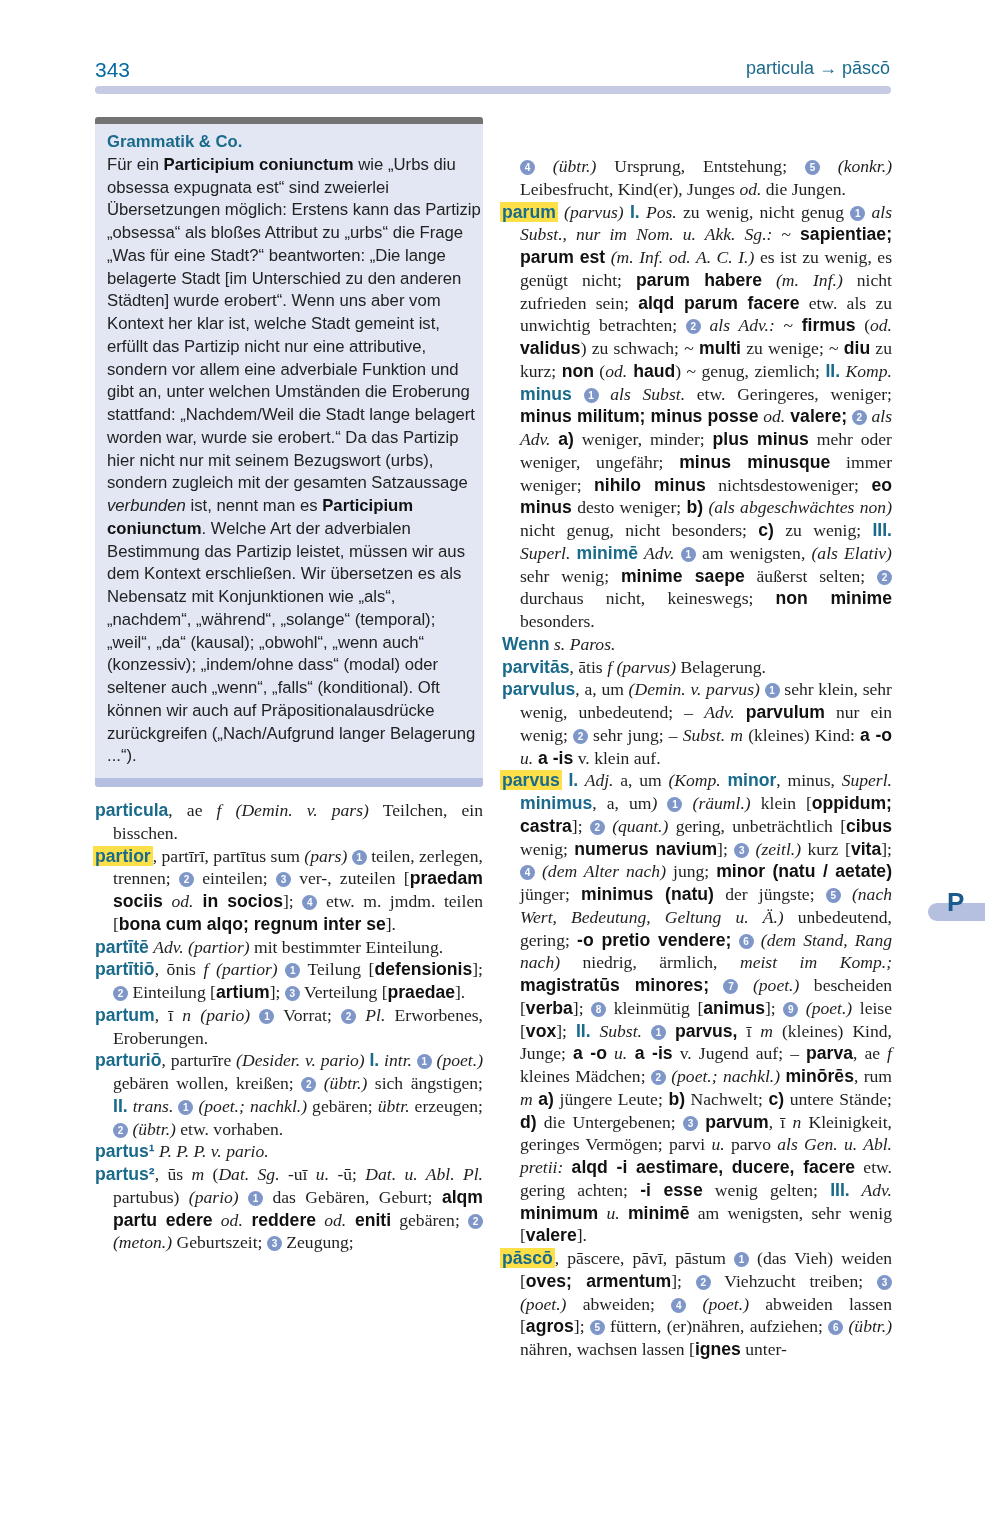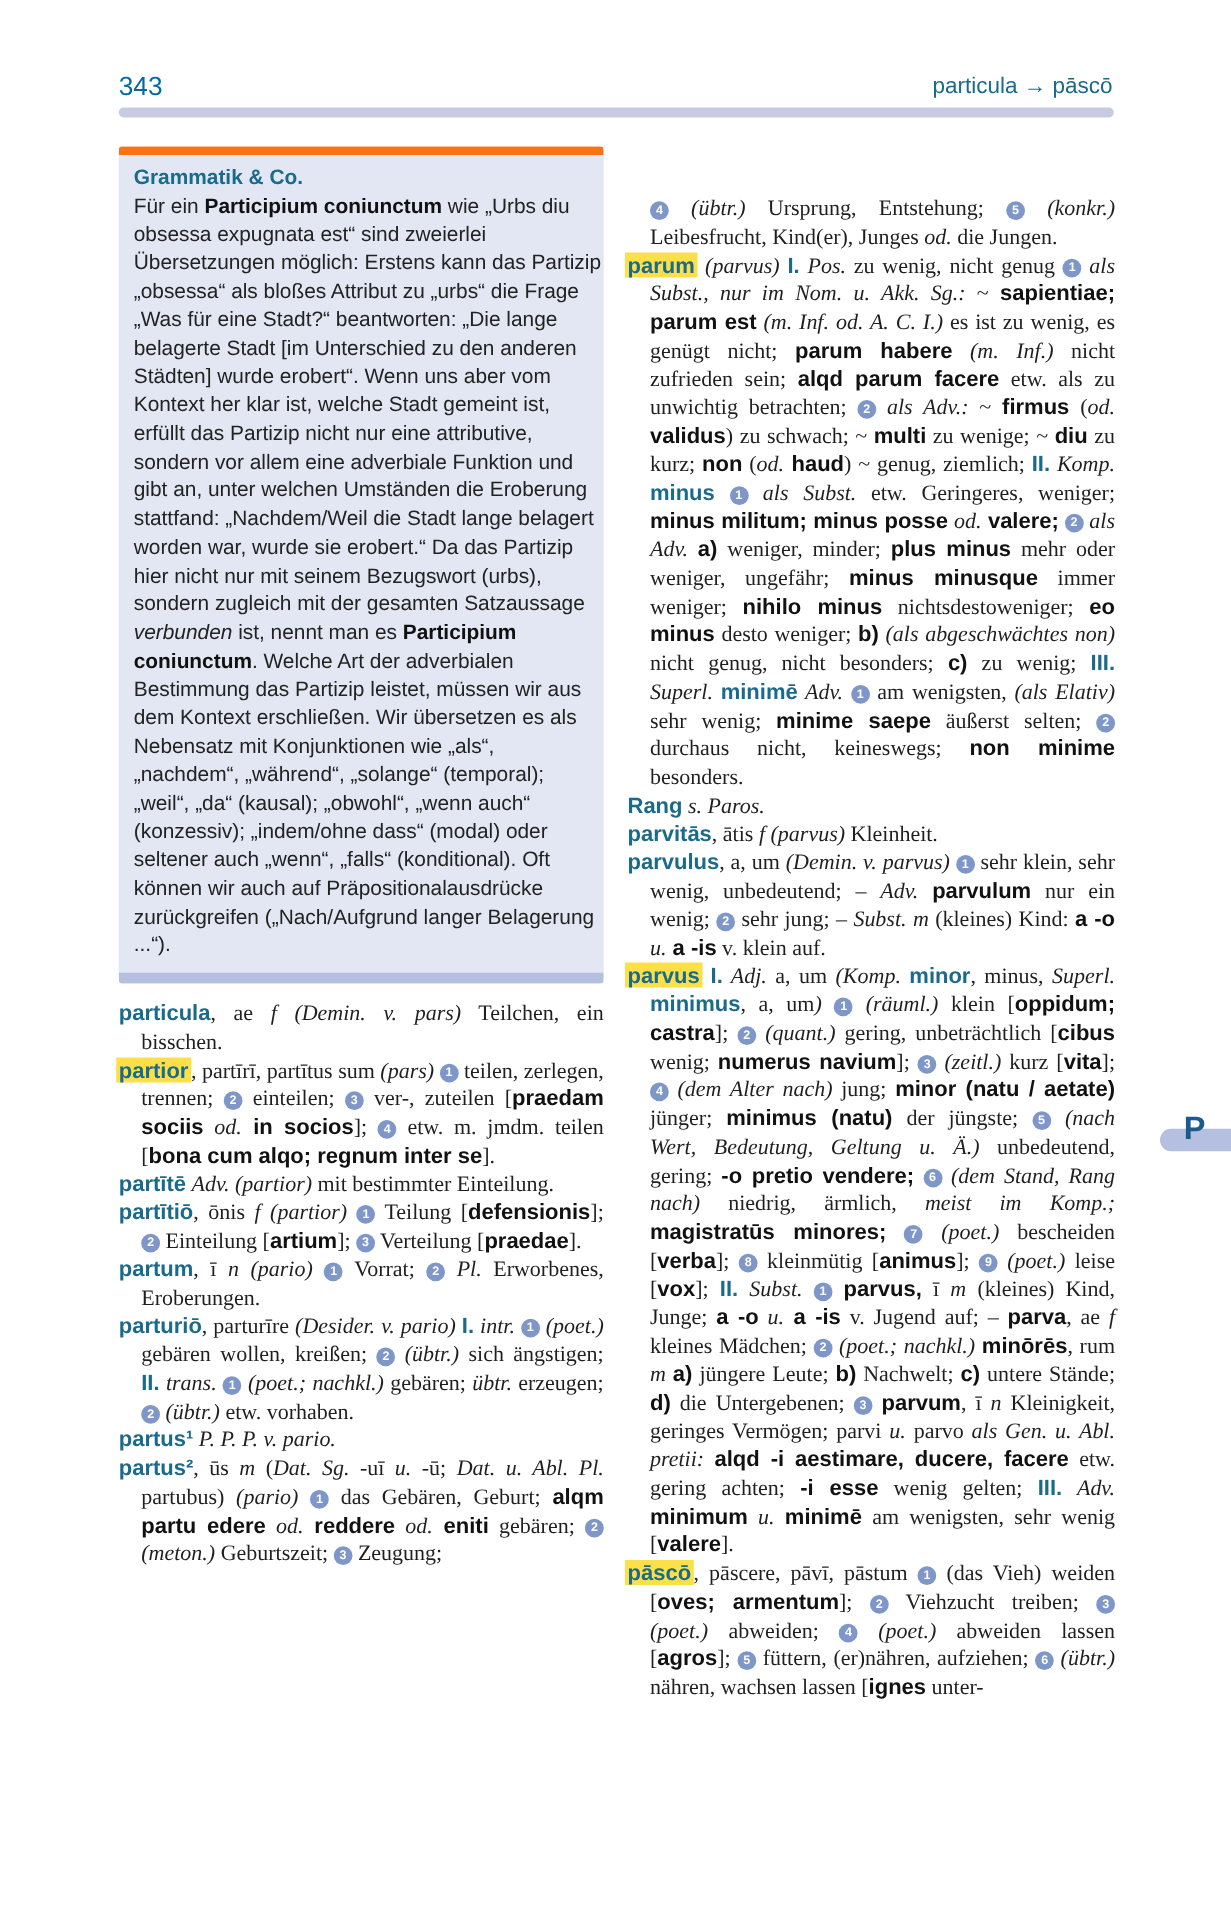--- a/index.html
+++ b/index.html
@@ -7,21 +7,21 @@
          font-family:"Liberation Serif", "DejaVu Serif", serif; color:#1f1f1f; }
   .page-number { position:absolute; left:95px; top:58px; font-family:"Liberation Sans", sans-serif;
          font-size:21px; color:#0369a1; }
   .running-head { position:absolute; right:95px; top:58px; font-family:"Liberation Sans", sans-serif;
          font-size:18px; color:#1a6a8c; }
   .header-rule { position:absolute; left:95px; top:86px; width:796px; height:8px; border-radius:4px;
          background:#c6cbe3; }
   .col { position:absolute; top:117px; width:388px; font-size:17.6px; line-height:22.75px; }
   .col-left { left:95px; }
   .col-right { left:502px; top:118px; width:390px; }
-  .infobox { background:#e3e7f3; border-top:7px solid #f97316; border-bottom:9px solid #b5bfdf;
+  .infobox { background:#e3e7f3; border-top:7px solid #737373; border-bottom:9px solid #b5bfdf;
          border-radius:3px; padding:7px 0 10px 12px; font-family:"Liberation Sans", sans-serif;
          font-size:16.7px; line-height:22.75px; color:#222; margin-bottom:12px; }
   .infobox-title { color:#1a6a8c; font-weight:bold; }
   .b { font-family:"Liberation Sans", sans-serif; font-weight:bold; color:#111; }
   .hw { font-family:"Liberation Sans", sans-serif; font-weight:bold; color:#1a6a8c; }
   .hw.hl { background:#fde047; padding:0 2px; margin-left:-2px; }
   .num { font-family:"Liberation Sans", sans-serif; font-weight:bold; color:#1a6a8c; }
   i { font-style:italic; }
   .entry { text-indent:-18px; padding-left:18px; margin:0; text-align:justify; }
   .sense { display:inline-block; width:15px; height:15px; border-radius:50%; background:#7e96c8;
@@ -53,22 +53,22 @@
       <p class="entry"><span class="hw">parturiō</span><span>, parturīre </span><i>(Desider. v. pario)</i><span> </span><span class="num">I.</span><i> intr.</i><span> </span><span class="sense">1</span><i> (poet.)</i><span> gebären wollen, kreißen; </span><span class="sense">2</span><i> (übtr.)</i><span> sich ängstigen; </span><span class="num">II.</span><i> trans.</i><span> </span><span class="sense">1</span><i> (poet.; nachkl.)</i><span> gebären; </span><i>übtr.</i><span> erzeugen; </span><span class="sense">2</span><i> (übtr.)</i><span> etw. vorhaben.</span></p>
       <p class="entry"><span class="hw">partus¹</span><span> </span><i>P. P. P. v. pario.</i></p>
       <p class="entry"><span class="hw">partus²</span><span>, ūs </span><i>m</i><span> (</span><i>Dat. Sg.</i><span> -uī </span><i>u.</i><span> -ū; </span><i>Dat. u. Abl. Pl.</i><span> partubus) </span><i>(pario)</i><span> </span><span class="sense">1</span><span> das Gebären, Geburt; </span><span class="b">alqm partu edere</span><i> od.</i><span class="b"> reddere</span><i> od.</i><span class="b"> eniti</span><span> gebären; </span><span class="sense">2</span><i> (meton.)</i><span> Geburtszeit; </span><span class="sense">3</span><span> Zeugung;</span></p>
     </div>
 </div>
 
 <div class="col col-right">
   <div>
       <p class="entry" style="text-indent: 0px; margin-top: 37px;"><span class="sense">4</span><i> (übtr.)</i><span> Ursprung, Entstehung; </span><span class="sense">5</span><i> (konkr.)</i><span> Leibesfrucht, Kind(er), Junges </span><i>od.</i><span> die Jungen.</span></p>
       <p class="entry"><span class="hw hl">parum</span><span> </span><i>(parvus)</i><span> </span><span class="num">I.</span><i> Pos.</i><span> zu wenig, nicht genug </span><span class="sense">1</span><i> als Subst., nur im Nom. u. Akk. Sg.:</i><span> ~ </span><span class="b">sapientiae; parum est</span><i> (m. Inf. od. A. C. I.)</i><span> es ist zu wenig, es genügt nicht; </span><span class="b">parum habere</span><i> (m. Inf.)</i><span> nicht zufrieden sein; </span><span class="b">alqd parum facere</span><span> etw. als zu unwichtig betrachten; </span><span class="sense">2</span><i> als Adv.:</i><span> ~ </span><span class="b">firmus</span><span> (</span><i>od.</i><span class="b"> validus</span><span>) zu schwach; ~ </span><span class="b">multi</span><span> zu wenige; ~ </span><span class="b">diu</span><span> zu kurz; </span><span class="b">non</span><span> (</span><i>od.</i><span class="b"> haud</span><span>) ~ genug, ziemlich; </span><span class="num">II.</span><i> Komp.</i><span> </span><span class="num">minus</span><span> </span><span class="sense">1</span><i> als Subst.</i><span> etw. Geringeres, weniger; </span><span class="b">minus militum; minus posse</span><i> od.</i><span class="b"> valere;</span><span> </span><span class="sense">2</span><i> als Adv.</i><span> </span><span class="b">a)</span><span> weniger, minder; </span><span class="b">plus minus</span><span> mehr oder weniger, ungefähr; </span><span class="b">minus minusque</span><span> immer weniger; </span><span class="b">nihilo minus</span><span> nichtsdestoweniger; </span><span class="b">eo minus</span><span> desto weniger; </span><span class="b">b)</span><i> (als abgeschwächtes non)</i><span> nicht genug, nicht besonders; </span><span class="b">c)</span><span> zu wenig; </span><span class="num">III.</span><i> Superl.</i><span> </span><span class="num">minimē</span><i> Adv.</i><span> </span><span class="sense">1</span><span> am wenigsten, </span><i>(als Elativ)</i><span> sehr wenig; </span><span class="b">minime saepe</span><span> äußerst selten; </span><span class="sense">2</span><span> durchaus nicht, keineswegs; </span><span class="b">non minime</span><span> besonders.</span></p>
-      <p class="entry"><span class="hw">Rang</span><span> </span><i>s. Paros.</i></p>
-      <p class="entry"><span class="hw">parvitās</span><span>, ātis </span><i>f (parvus)</i><span> Kleinheit.</span></p>
+      <p class="entry"><span class="hw">Wenn</span><span> </span><i>s. Paros.</i></p>
+      <p class="entry"><span class="hw">parvitās</span><span>, ātis </span><i>f (parvus)</i><span> Belagerung.</span></p>
       <p class="entry"><span class="hw">parvulus</span><span>, a, um </span><i>(Demin. v. parvus)</i><span> </span><span class="sense">1</span><span> sehr klein, sehr wenig, unbedeutend; – </span><i>Adv.</i><span> </span><span class="b">parvulum</span><span> nur ein wenig; </span><span class="sense">2</span><span> sehr jung; – </span><i>Subst. m</i><span> (kleines) Kind: </span><span class="b">a -o</span><i> u.</i><span class="b"> a -is</span><span> v. klein auf.</span></p>
       <p class="entry"><span class="hw hl">parvus</span><span> </span><span class="num">I.</span><i> Adj.</i><span> a, um </span><i>(Komp.</i><span> </span><span class="num">minor</span><span>, minus, </span><i>Superl.</i><span> </span><span class="num">minimus</span><span>, a, um</span><i>)</i><span> </span><span class="sense">1</span><i> (räuml.)</i><span> klein [</span><span class="b">oppidum; castra</span><span>]; </span><span class="sense">2</span><i> (quant.)</i><span> gering, unbeträchtlich [</span><span class="b">cibus</span><span> wenig; </span><span class="b">numerus navium</span><span>]; </span><span class="sense">3</span><i> (zeitl.)</i><span> kurz [</span><span class="b">vita</span><span>]; </span><span class="sense">4</span><i> (dem Alter nach)</i><span> jung; </span><span class="b">minor (natu / aetate)</span><span> jünger; </span><span class="b">minimus (natu)</span><span> der jüngste; </span><span class="sense">5</span><i> (nach Wert, Bedeutung, Geltung u. Ä.)</i><span> unbedeutend, gering; </span><span class="b">-o pretio vendere;</span><span> </span><span class="sense">6</span><i> (dem Stand, Rang nach)</i><span> niedrig, ärmlich, </span><i>meist im Komp.;</i><span> </span><span class="b">magistratūs minores;</span><span> </span><span class="sense">7</span><i> (poet.)</i><span> bescheiden [</span><span class="b">verba</span><span>]; </span><span class="sense">8</span><span> kleinmütig [</span><span class="b">animus</span><span>]; </span><span class="sense">9</span><i> (poet.)</i><span> leise [</span><span class="b">vox</span><span>]; </span><span class="num">II.</span><i> Subst.</i><span> </span><span class="sense">1</span><span> </span><span class="b">parvus,</span><span> ī </span><i>m</i><span> (kleines) Kind, Junge; </span><span class="b">a -o</span><i> u.</i><span class="b"> a -is</span><span> v. Jugend auf; – </span><span class="b">parva</span><span>, ae </span><i>f</i><span> kleines Mädchen; </span><span class="sense">2</span><i> (poet.; nachkl.)</i><span> </span><span class="b">minōrēs</span><span>, rum </span><i>m</i><span> </span><span class="b">a)</span><span> jüngere Leute; </span><span class="b">b)</span><span> Nachwelt; </span><span class="b">c)</span><span> untere Stände; </span><span class="b">d)</span><span> die Untergebenen; </span><span class="sense">3</span><span> </span><span class="b">parvum</span><span>, ī </span><i>n</i><span> Kleinigkeit, geringes Vermögen; parvi </span><i>u.</i><span> parvo </span><i>als Gen. u. Abl. pretii:</i><span> </span><span class="b">alqd -i aestimare, ducere, facere</span><span> etw. gering achten; </span><span class="b">-i esse</span><span> wenig gelten; </span><span class="num">III.</span><i> Adv.</i><span> </span><span class="b">minimum</span><i> u.</i><span> </span><span class="b">minimē</span><span> am wenigsten, sehr wenig [</span><span class="b">valere</span><span>].</span></p>
       <p class="entry"><span class="hw hl">pāscō</span><span>, pāscere, pāvī, pāstum </span><span class="sense">1</span><span> (das Vieh) weiden [</span><span class="b">oves; armentum</span><span>]; </span><span class="sense">2</span><span> Viehzucht treiben; </span><span class="sense">3</span><i> (poet.)</i><span> abweiden; </span><span class="sense">4</span><i> (poet.)</i><span> abweiden lassen [</span><span class="b">agros</span><span>]; </span><span class="sense">5</span><span> füttern, (er)nähren, aufziehen; </span><span class="sense">6</span><i> (übtr.)</i><span> nähren, wachsen lassen [</span><span class="b">ignes</span><span> unter-</span></p>
     </div>
 </div>
 
 <div class="thumb-tab"></div>
 <div class="thumb-letter">P</div>
 
 </body></html>

